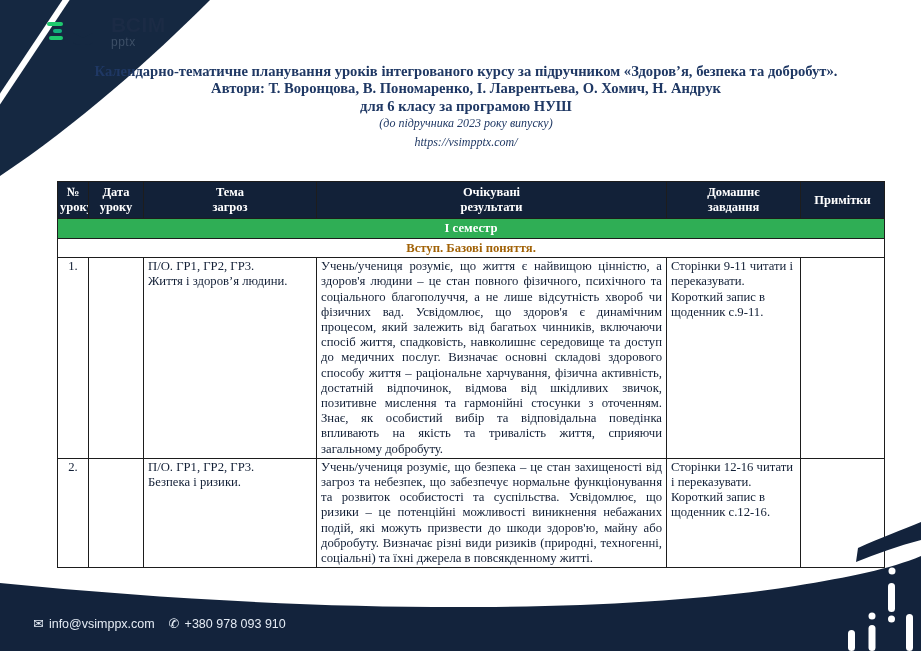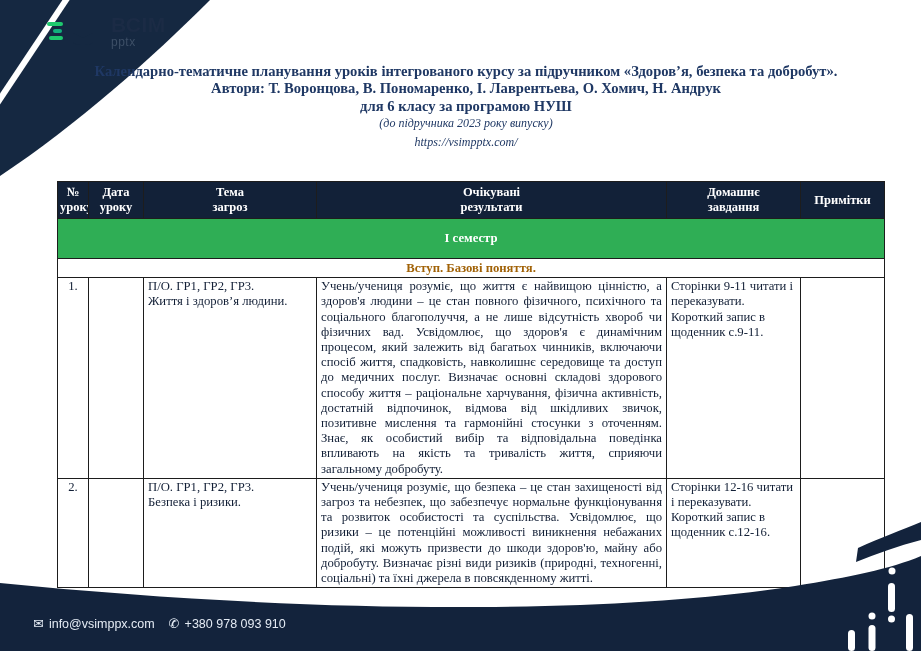--- a/index.html
+++ b/index.html
@@ -25,21 +25,21 @@
   .title-url{font-size:12px;font-style:italic;line-height:17px;color:#1f3864;text-decoration:none;display:inline-block;}
 
   
   table.plan{position:absolute;left:57px;top:181px;width:827px;border-collapse:collapse;table-layout:fixed;}
   table.plan td, table.plan th{border:1px solid #1d1d1d;vertical-align:top;overflow:hidden;
       color:#121f36;font-size:12.7px;line-height:15.2px;padding:1px 4px;}
   tr.hdr{height:37px;}
   tr.hdr th{background:#122138;color:#ffffff;font-weight:bold;font-size:12.5px;line-height:15px;
       text-align:center;vertical-align:middle;white-space:pre-line;padding:2px 2px;}
   tr.semester{height:19px;}
-  tr.semester td{background:#2fae55;color:#ffffff;font-weight:bold;text-align:center;vertical-align:middle;padding:12px 4px;}
+  tr.semester td{background:#2fae55;color:#ffffff;font-weight:bold;text-align:center;vertical-align:middle;padding:2px 4px;}
   tr.section{height:19px;}
   tr.section td{font-weight:bold;text-align:center;vertical-align:middle;color:#a16207;padding:0 4px;}
   tr.row1{height:199px;}
   tr.row2{height:103px;}
   td.num{text-align:center;padding-top:2px;}
   td.topic .t-bold{font-weight:normal;}
   td.expected{text-align:justify;}
   td.homework{}
 
   

